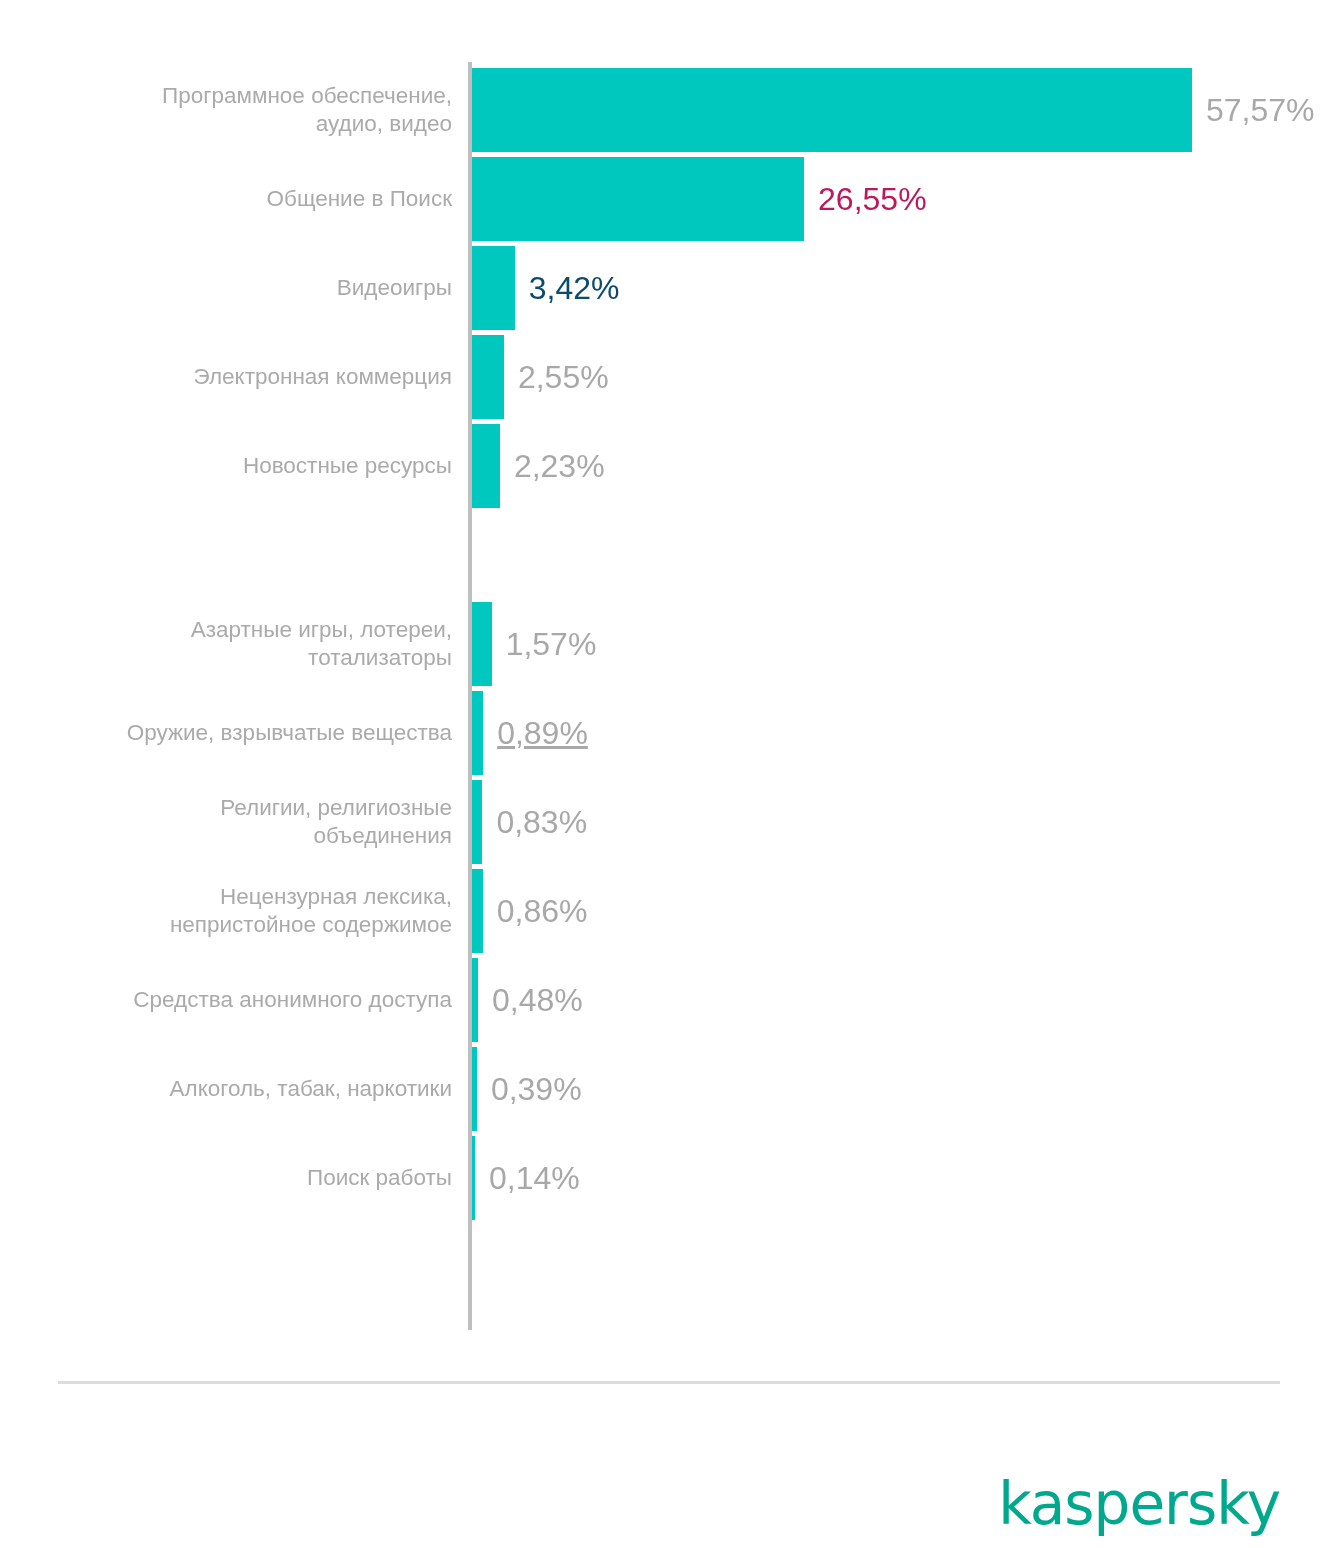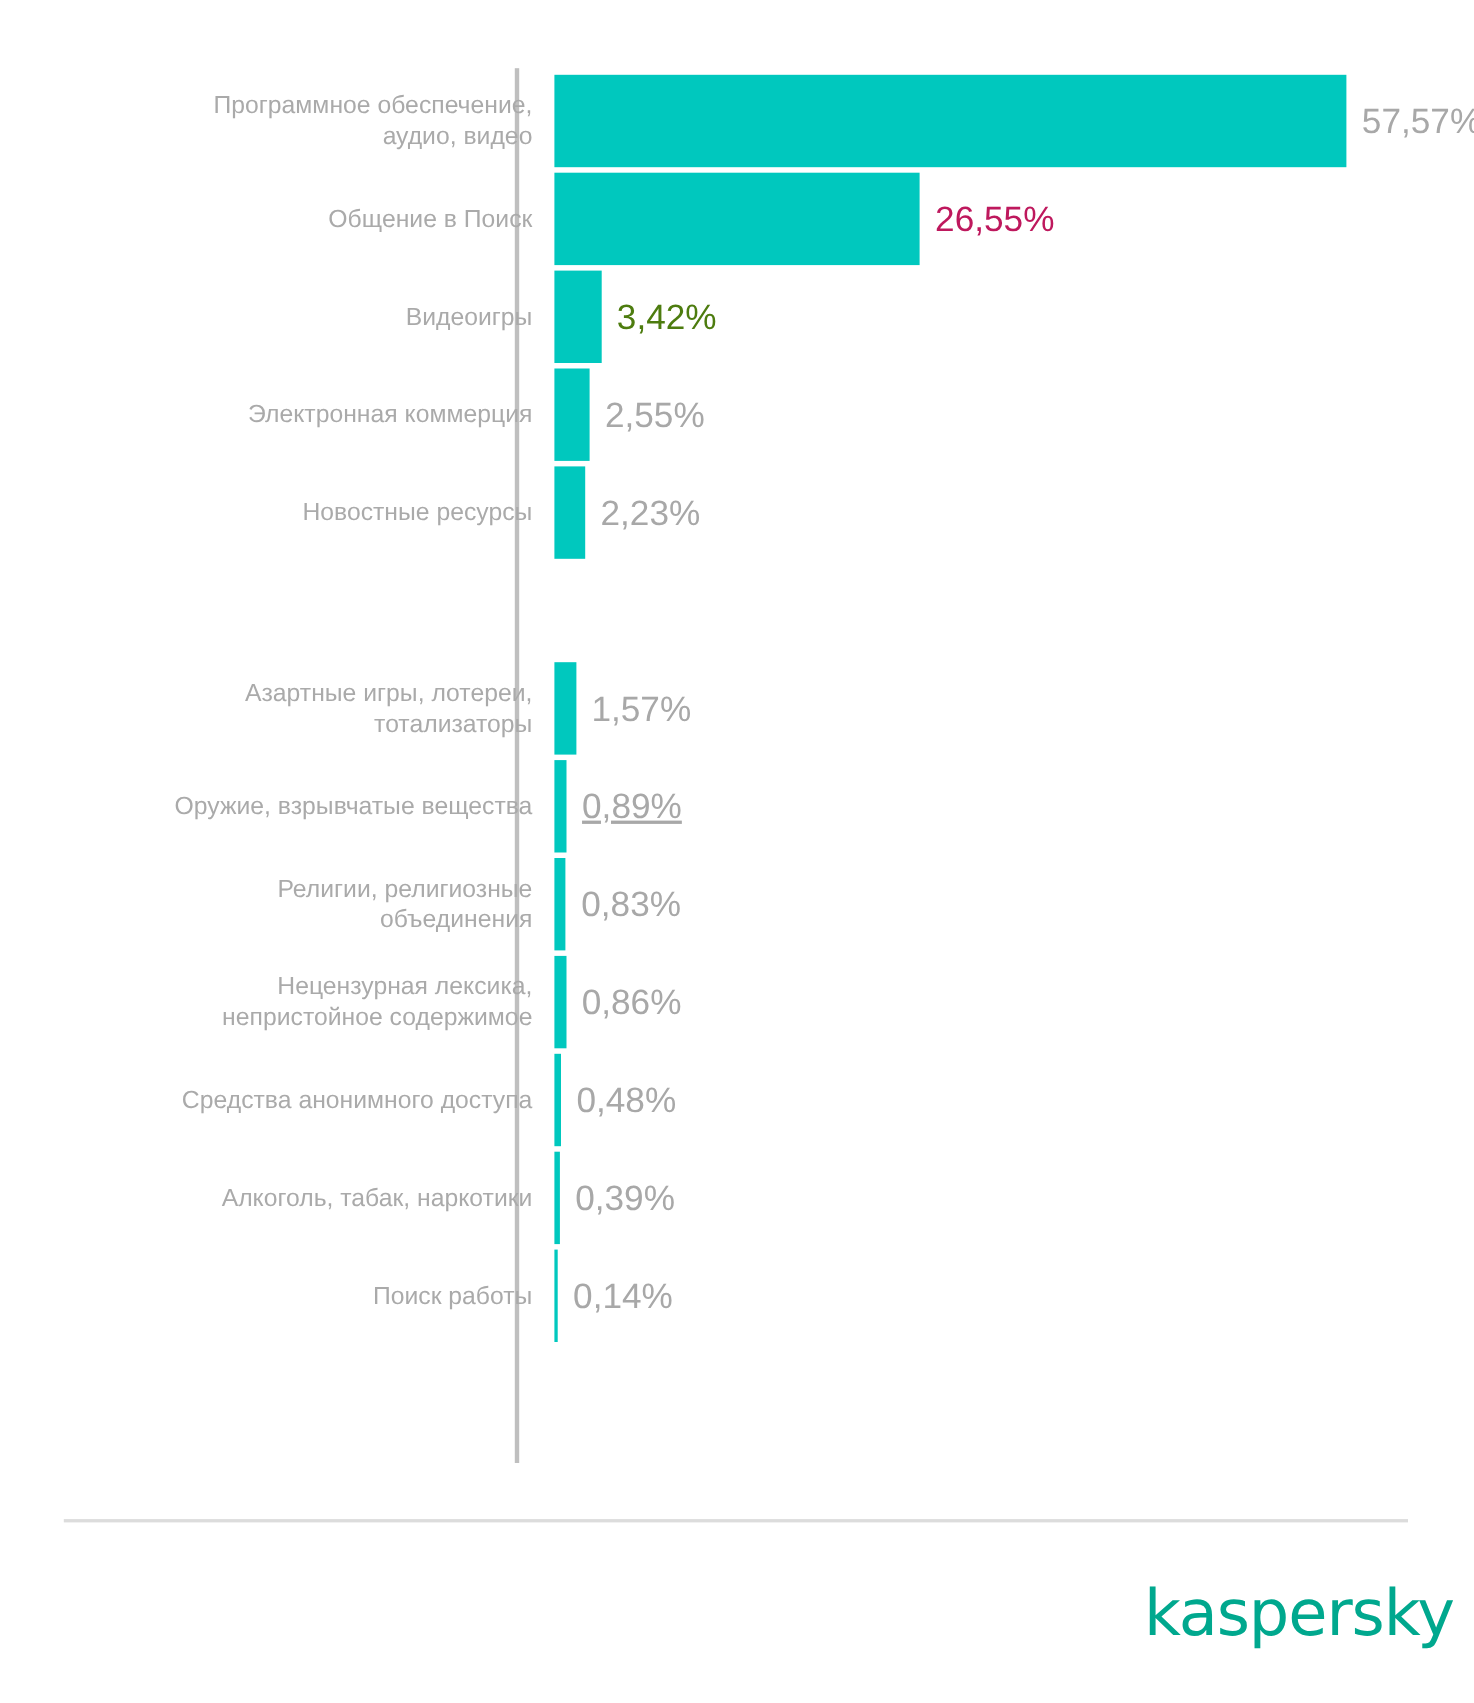--- a/index.html
+++ b/index.html
@@ -39,21 +39,20 @@
     width: 4px;
     height: 1268px;
     background: #bfbfbf;
   }
 
   .rows {
     position: absolute;
     left: 0;
     top: 68px;
     width: 1072px;
-    padding-left: 32px;
   }
 
   .row {
     position: relative;
     height: 84px;
     margin-bottom: 5px;
   }
 
   
   .row-label {
@@ -106,26 +105,26 @@
     left: 58px;
     top: 1381px;
     width: 1222px;
     height: 3px;
     background: #dcdcdc;
   }
 
   .logo {
     position: absolute;
     right: 60px;
-    top: 1435px;
+    top: 1473px;
     width: 240px;
     height: 62px;
     display: flex;
     align-items: center;
-    justify-content: flex-start;
+    justify-content: flex-end;
   }
 </style>
 </head>
 <body>
 
 <div class="page">
 
   <div class="chart">
     <div class="axis-line"></div>
     <div class="rows">
@@ -141,21 +140,21 @@
           <div class="row-label">Общение в Поиск</div>
           <div class="bar-track">
             <div class="bar" style="width: 332.048px; background: rgb(0, 200, 190);"></div>
             <div class="bar-value" style="left: 346.048px; color: #be185d;">26,55%</div>
           </div>
         </div>
         <div class="row">
           <div class="row-label">Видеоигры</div>
           <div class="bar-track">
             <div class="bar" style="width: 42.7723px; background: rgb(0, 200, 190);"></div>
-            <div class="bar-value" style="left: 56.7723px; color: #4d7c0f;">3,42%</div>
+            <div class="bar-value" style="left: 56.7723px; color: #0c4a6e;">3,42%</div>
           </div>
         </div>
         <div class="row">
           <div class="row-label">Электронная коммерция</div>
           <div class="bar-track">
             <div class="bar" style="width: 31.8916px; background: rgb(0, 200, 190);"></div>
             <div class="bar-value" style="left: 45.8916px; color: rgb(168, 168, 168);">2,55%</div>
           </div>
         </div>
         <div class="row">

